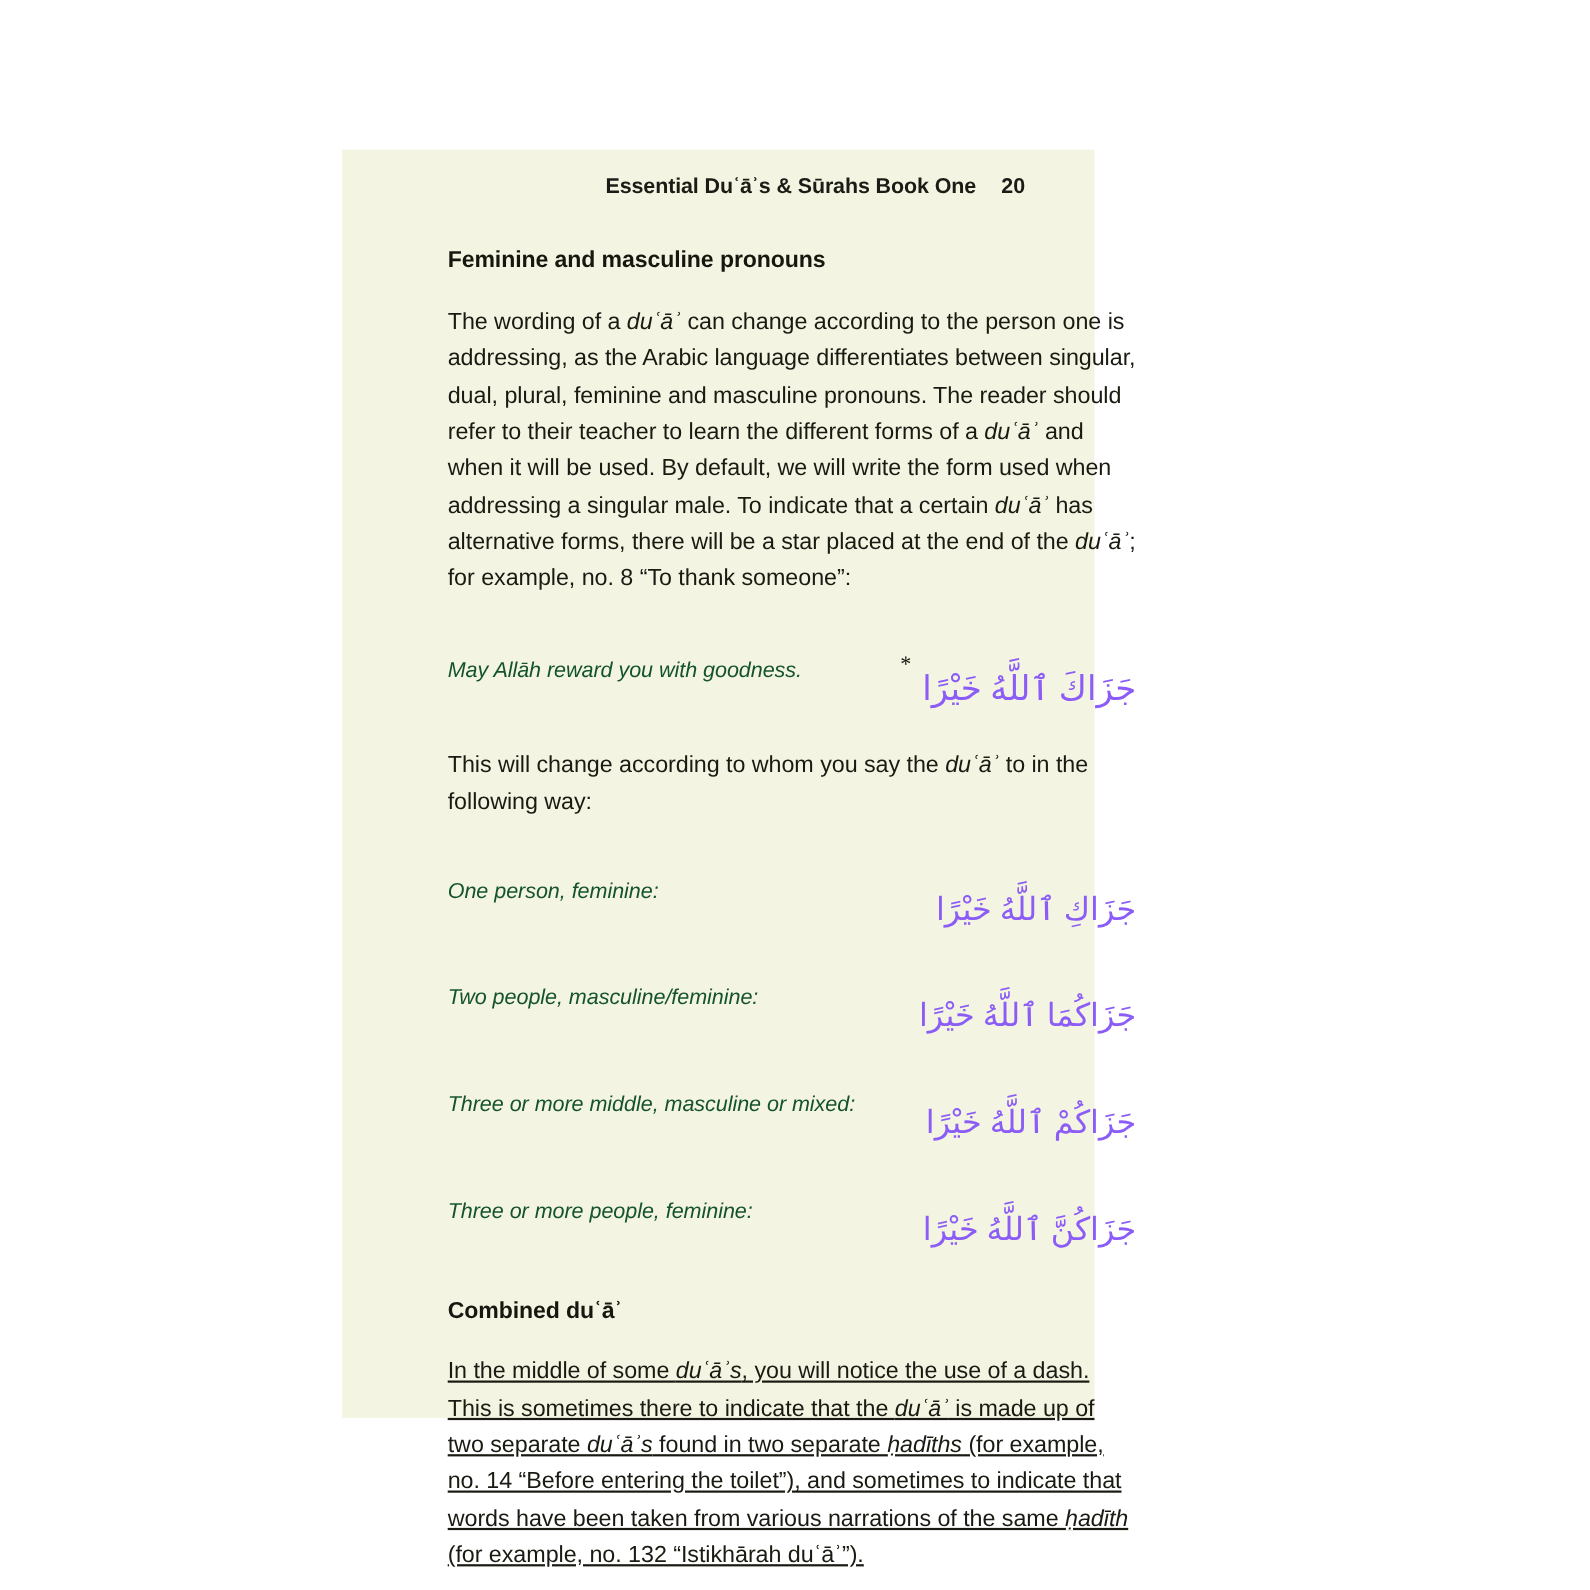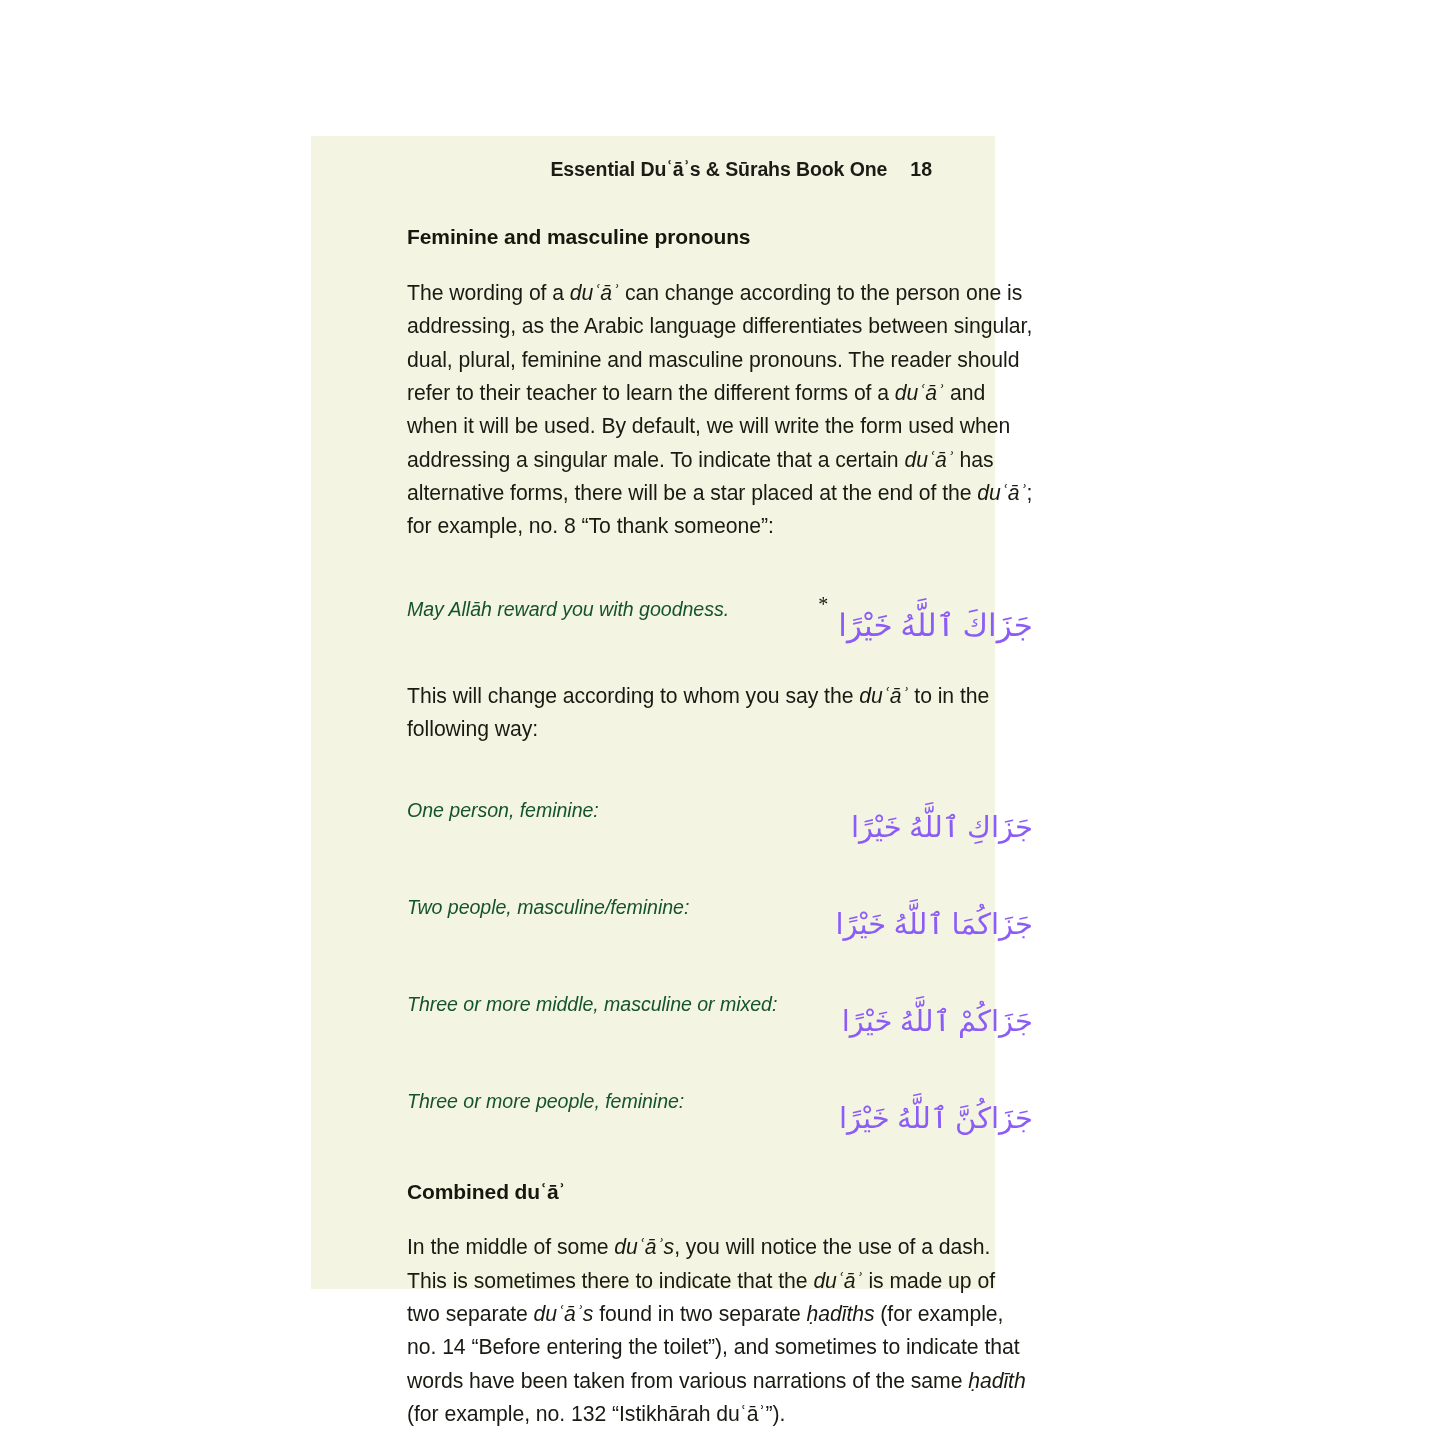--- a/index.html
+++ b/index.html
@@ -65,21 +65,21 @@
     margin-bottom: 26px;
   }
 
   p.body-par {
     font-size: 21.2px;
     line-height: 33.3px;
     color: #1a1a12;
     margin: 0 0 28px 0;
     letter-spacing: -0.05px;
   }
-  p.body-par:last-child { margin-bottom: 0; }
+  p.body-par:last-child { margin-bottom: 0; text-decoration: underline; }
   p.body-par i, .trans i { font-style: italic; }
 
   .dua-row {
     display: flex;
     align-items: center;
     justify-content: space-between;
     margin-bottom: 26px;
     min-height: 42px;
   }
   .dua-row .trans {
@@ -123,21 +123,21 @@
   .variants .dua-row { margin-bottom: 22px; }
   .variants .dua-row .arabic { font-size: 29px; }
 </style>
 </head>
 <body>
 
 <div class="page-sheet">
 
   <div class="running-head">
     <span class="rh-title">Essential Duʿāʾs &amp; Sūrahs Book One</span>
-    <span class="rh-page">18</span>
+    <span class="rh-page">20</span>
   </div>
 
   <div class="content">
 
     <h2 class="section-heading">Feminine and masculine pronouns</h2>
 
     <p class="body-par"><span>The wording of a </span><i>duʿāʾ</i><span> can change according to the person one is addressing, as the Arabic language differentiates between singular, dual, plural, feminine and masculine pronouns. The reader should refer to their teacher to learn the different forms of a </span><i>duʿāʾ</i><span> and when it will be used. By default, we will write the form used when addressing a singular male. To indicate that a certain </span><i>duʿāʾ</i><span> has alternative forms, there will be a star placed at the end of the </span><i>duʿāʾ</i><span>; for example, no. 8 “To thank someone”:</span></p>
 
     <div class="dua-row example-row">
       <div class="trans">May Allāh reward you with goodness.</div>

